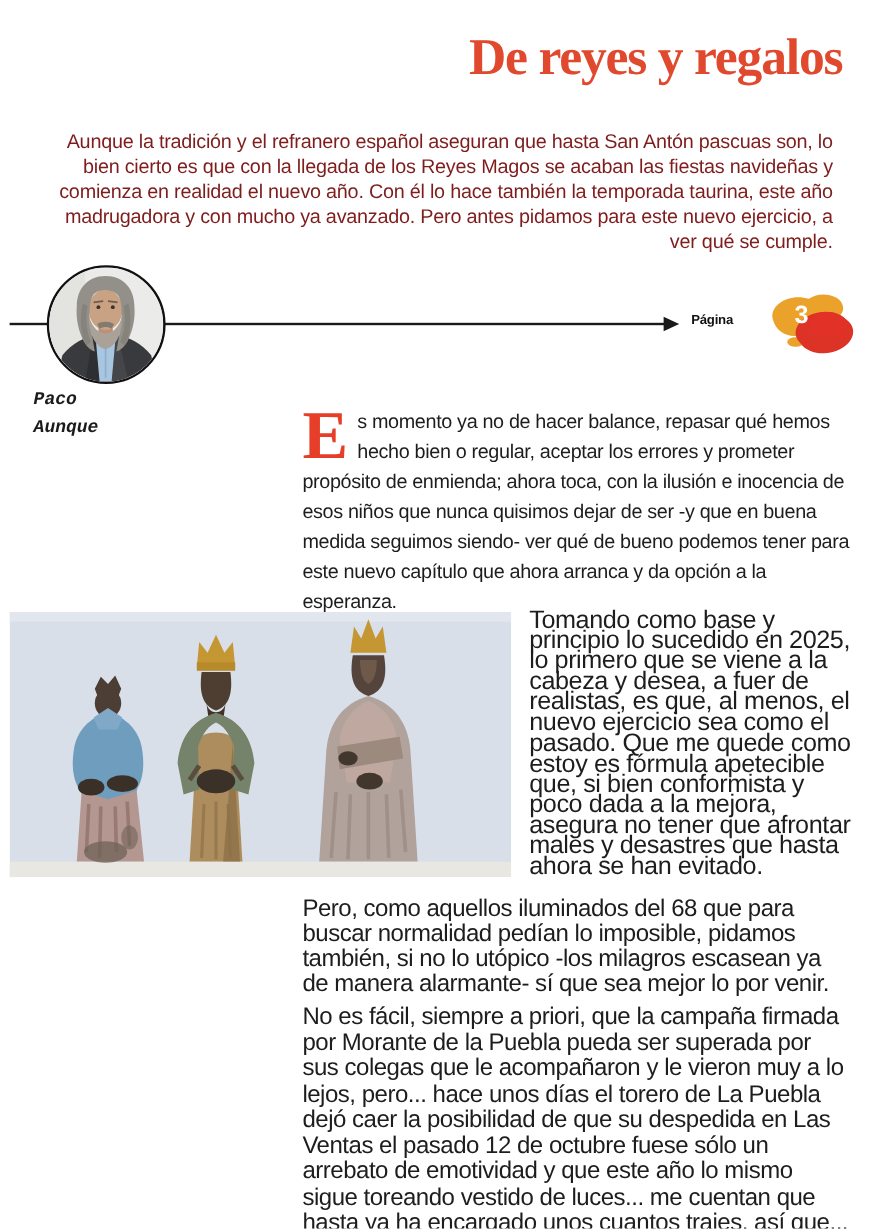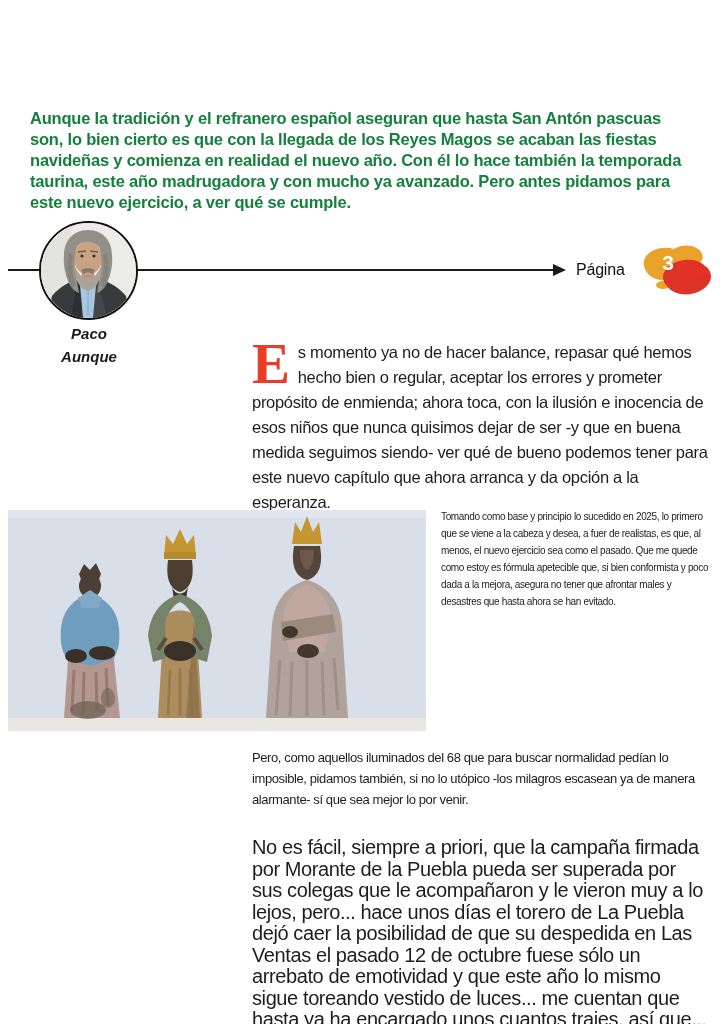--- a/index.html
+++ b/index.html
@@ -5,55 +5,56 @@
   html,body{margin:0;padding:0;background:#ffffff;}
   .page{position:relative;width:724px;height:1024px;background:#ffffff;overflow:hidden;
         font-family:"Liberation Sans",sans-serif;color:#1d1d1d;}
   .abs{position:absolute;}
 
   
   .title{right:22px;top:24px;font-family:"Liberation Serif",serif;font-weight:700;
          font-size:43px;letter-spacing:-1px;color:#E0492E;white-space:nowrap;}
 
   
-  .intro{left:30px;top:108px;width:664px;text-align:left;font-weight:700;
-         font-size:16.5px;line-height:21px;letter-spacing:-0.2px;color:#15803d;}
+  .intro{left:30px;top:108px;width:664px;text-align:right;font-weight:400;
+         font-size:16.5px;line-height:21px;letter-spacing:-0.2px;color:#7f1d1d;}
 
   
   .rule{left:8px;top:269px;width:546px;height:2px;background:#1a1a1a;}
   .arrowhead{left:553px;top:264px;width:0;height:0;
              border-top:6px solid transparent;border-bottom:6px solid transparent;
              border-left:13px solid #1a1a1a;}
-  .pagelabel{left:576px;top:261px;font-weight:400;font-size:16px;letter-spacing:-0.2px;color:#111;}
+  .pagelabel{left:576px;top:261px;font-weight:700;font-size:11px;letter-spacing:-0.2px;color:#111;}
   .blob{left:634px;top:240px;width:86px;height:58px;}
   .pagenum{left:652px;top:251px;width:32px;text-align:center;font-weight:700;
            font-size:21px;color:#ffffff;}
 
   
   .portrait{left:39px;top:221px;width:95px;height:95px;border:2px solid #111;
             border-radius:50%;overflow:hidden;background:#ebebe9;z-index:3;}
-  .byline{left:28px;top:322px;width:122px;text-align:center;font-weight:700;
-          font-style:italic;font-size:15px;line-height:23px;color:#1b1b1b;}
+  .byline{left:28px;top:322px;width:122px;font-weight:700;
+          font-style:italic;font-size:15px;line-height:23px;color:#1b1b1b;font-family:Liberation Mono, monospace;}
 
   
   .p1{left:252px;top:340px;width:456px;font-size:16.5px;line-height:25px;letter-spacing:-0.3px;}
   .dropcap{float:left;font-family:"Liberation Serif",serif;font-weight:700;
            font-size:57px;line-height:42px;padding:3px 8px 0 0;color:#E63E28;}
-  .p2{left:441px;top:508px;width:270px;font-size:10px;line-height:17.1px;letter-spacing:-0.35px;}
-  .p3{left:252px;top:747px;width:458px;font-size:13px;line-height:21px;letter-spacing:-0.4px;}
+  .p2{left:441px;top:508px;width:270px;font-size:21px;line-height:17.1px;letter-spacing:-0.35px;}
+  .p3{left:252px;top:747px;width:458px;font-size:20px;line-height:21px;letter-spacing:-0.4px;}
   .p4{left:252px;top:837px;width:458px;font-size:20px;line-height:21.5px;letter-spacing:-0.4px;}
 
   
   .kings{left:8px;top:510px;width:418px;height:221px;}
 </style>
 </head>
 <body>
 
 <div class="page">
 
+  <div class="abs title">De reyes y regalos</div>
 
   <div class="abs intro">Aunque la tradición y el refranero español aseguran que hasta San Antón pascuas son, lo bien cierto es que con la llegada de los Reyes Magos se acaban las fiestas navideñas y comienza en realidad el nuevo año. Con él lo hace también la temporada taurina, este año madrugadora y con mucho ya avanzado. Pero antes pidamos para este nuevo ejercicio, a ver qué se cumple.</div>
 
   <div class="abs rule"></div>
   <div class="abs arrowhead"></div>
   <div class="abs pagelabel">Página</div>
 
   <svg class="abs blob" viewBox="0 0 86 58">
     <path d="M10,26 C7,14 24,4 40,9 C50,2 66,6 68,14 C71,21 63,27 55,28 C60,35 48,41 38,38 C25,43 13,38 10,26 Z" fill="#EAA22B"></path>
     <ellipse cx="29" cy="45" rx="7" ry="4" fill="#EAA22B"></ellipse>

